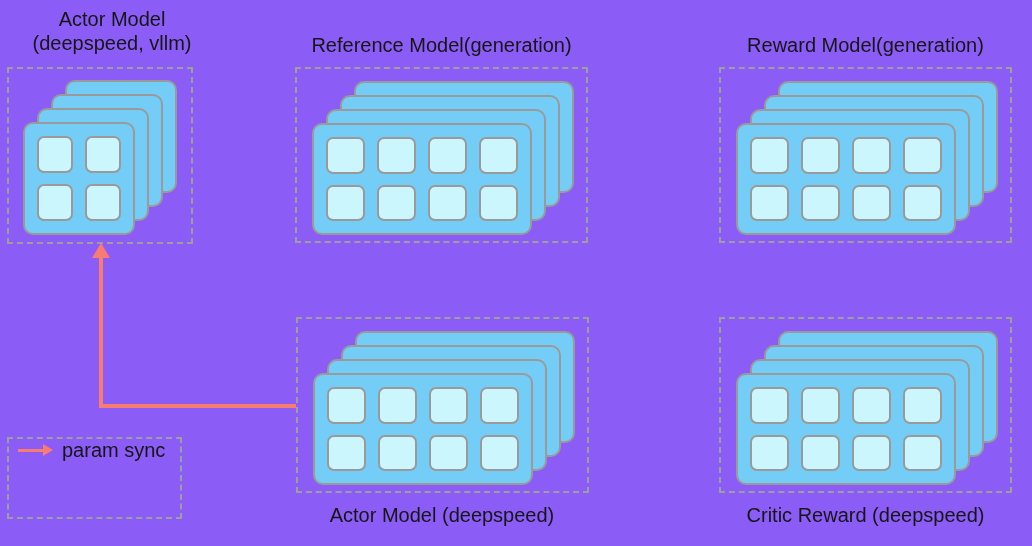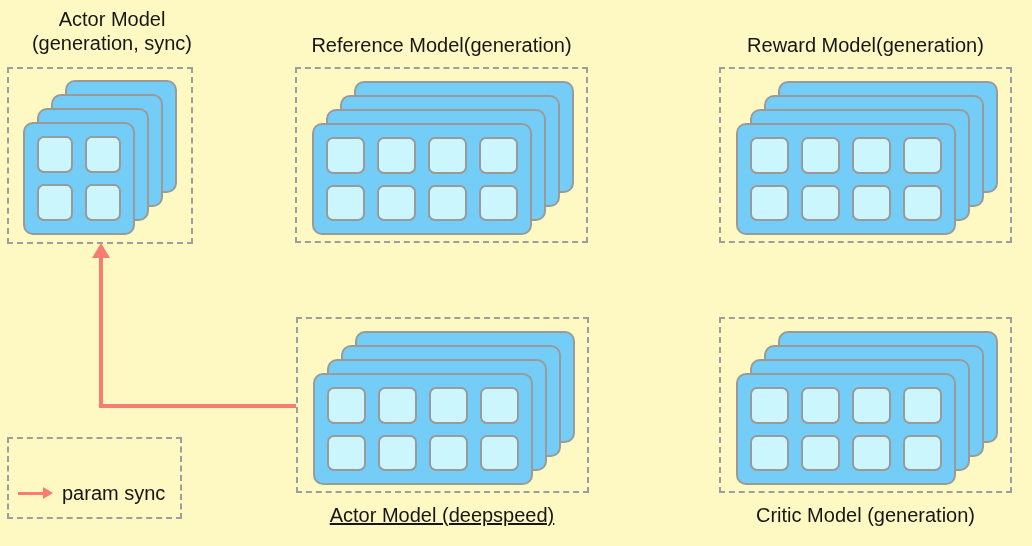--- a/index.html
+++ b/index.html
@@ -5,37 +5,37 @@
   * { margin: 0; padding: 0; box-sizing: border-box; }
   html, body { background: #ffffff; }
   body {
     font-family: "Liberation Sans", sans-serif;
     color: var(--text-color, #161616);
   }
   .canvas {
     position: relative;
     width: 1032px;
     height: 546px;
-    background: #fef9c3;
+    background: #8b5cf6;
     overflow: hidden;
   }
 
   
   .node-title {
     position: absolute;
     font-size: 20px;
     line-height: 24px;
     text-align: center;
     white-space: nowrap;
   }
 
   #title-actor-vllm { left: 12px;  top: 7px;   width: 200px; }
   #title-reference  { left: 295px; top: 33px;  width: 293px; }
   #title-reward     { left: 719px; top: 33px;  width: 293px; }
-  #title-actor-ds   { left: 296px; top: 503px; width: 292px; text-decoration: underline; }
+  #title-actor-ds   { left: 296px; top: 503px; width: 292px; }
   #title-critic     { left: 719px; top: 503px; width: 293px; }
 
   
   .node-box {
     position: absolute;
     border: 2px dashed var(--box-border, #9e9e9e);
   }
   .node-box.square {
     width: 186px; height: 177px;
     --card-w: 112px; --card-h: 113px;
@@ -93,41 +93,41 @@
     border-bottom: 15px solid var(--arrow-color, #f87c72);
   }
 
   
   .legend {
     position: absolute;
     left: 7px; top: 437px;
     width: 175px; height: 82px;
     border: 2px dashed var(--box-border, #9e9e9e);
     display: flex;
-    align-items: flex-end;
+    align-items: flex-start;
     padding: 0 0 13px 9px;
   }
   .legend-arrow { display: flex; align-items: center; height: 22px; margin-right: 9px; }
   .legend-line { width: 25px; height: 3px; background: var(--arrow-color, #f87c72); }
   .legend-head {
     width: 0; height: 0;
     border-top: 6px solid transparent;
     border-bottom: 6px solid transparent;
     border-left: 10px solid var(--arrow-color, #f87c72);
   }
   .legend-label { font-size: 20px; line-height: 22px; white-space: nowrap; }
 </style>
 </head>
 <body>
 
 <div class="canvas">
 
   <div class="node-title" id="title-actor-vllm">
     <div>Actor Model</div>
-    <div>(generation, sync)</div>
+    <div>(deepspeed, vllm)</div>
   </div>
   <div class="node-box square" id="box-actor-vllm">
       <div class="gpu-card" style="left: calc(var(--card-left) + 42px); top: calc(var(--card-top) - 42px);"></div>
       <div class="gpu-card" style="left: calc(var(--card-left) + 28px); top: calc(var(--card-top) - 28px);"></div>
       <div class="gpu-card" style="left: calc(var(--card-left) + 14px); top: calc(var(--card-top) - 14px);"></div>
       <div class="gpu-card" style="left: calc(var(--card-left) + 0px); top: calc(var(--card-top) - 0px);">
         <div class="gpu-grid" style="grid-template-columns: repeat(2, 1fr);">
           <div class="gpu-cell"></div>
           <div class="gpu-cell"></div>
           <div class="gpu-cell"></div>
@@ -203,21 +203,21 @@
           <div class="gpu-cell"></div>
           <div class="gpu-cell"></div>
           <div class="gpu-cell"></div>
           <div class="gpu-cell"></div>
           <div class="gpu-cell"></div>
           <div class="gpu-cell"></div>
           <div class="gpu-cell"></div>
         </div>
       </div>
     </div>
-  <div class="node-title" id="title-critic">Critic Model (generation)</div>
+  <div class="node-title" id="title-critic">Critic Reward (deepspeed)</div>
 
   <div class="sync-arrowhead"></div>
   <div class="sync-line-v"></div>
   <div class="sync-line-h"></div>
 
   <div class="legend">
     <span class="legend-arrow">
       <span class="legend-line"></span>
       <span class="legend-head"></span>
     </span>

